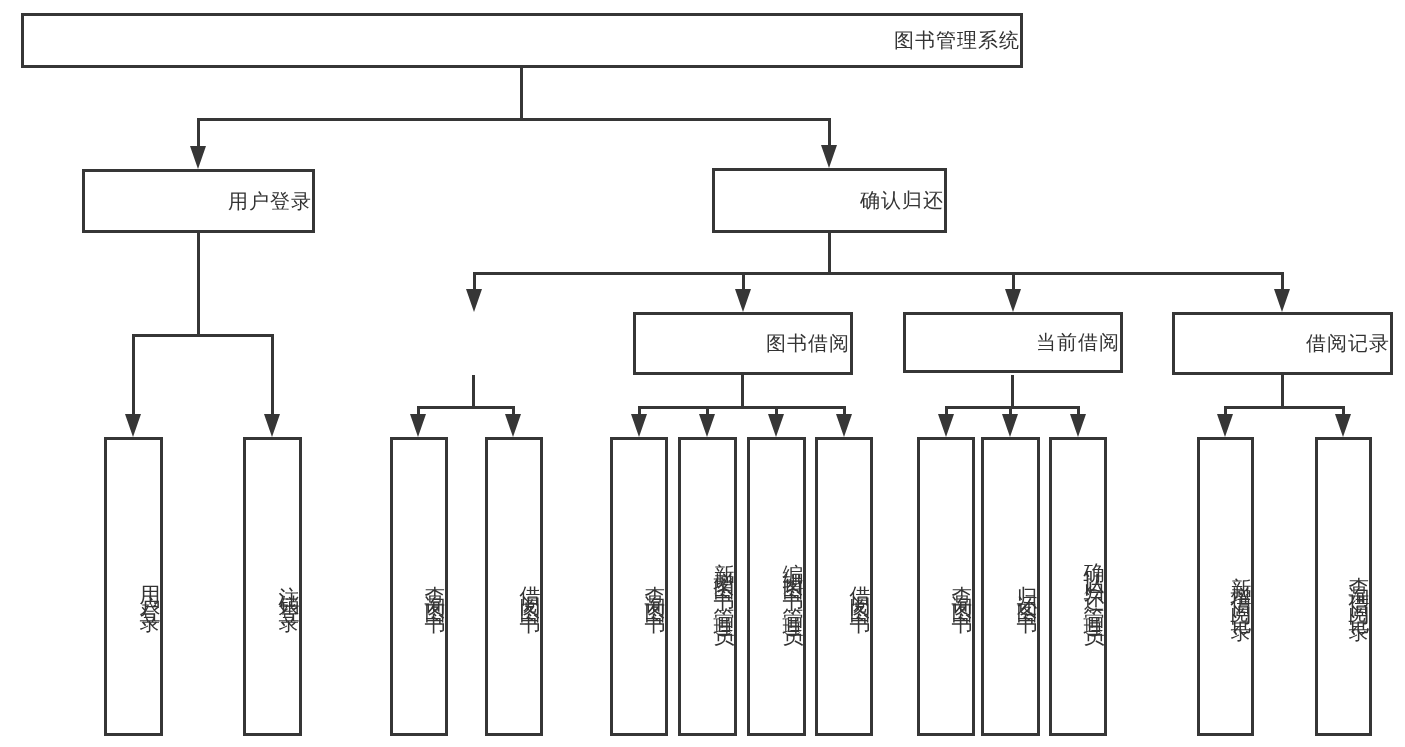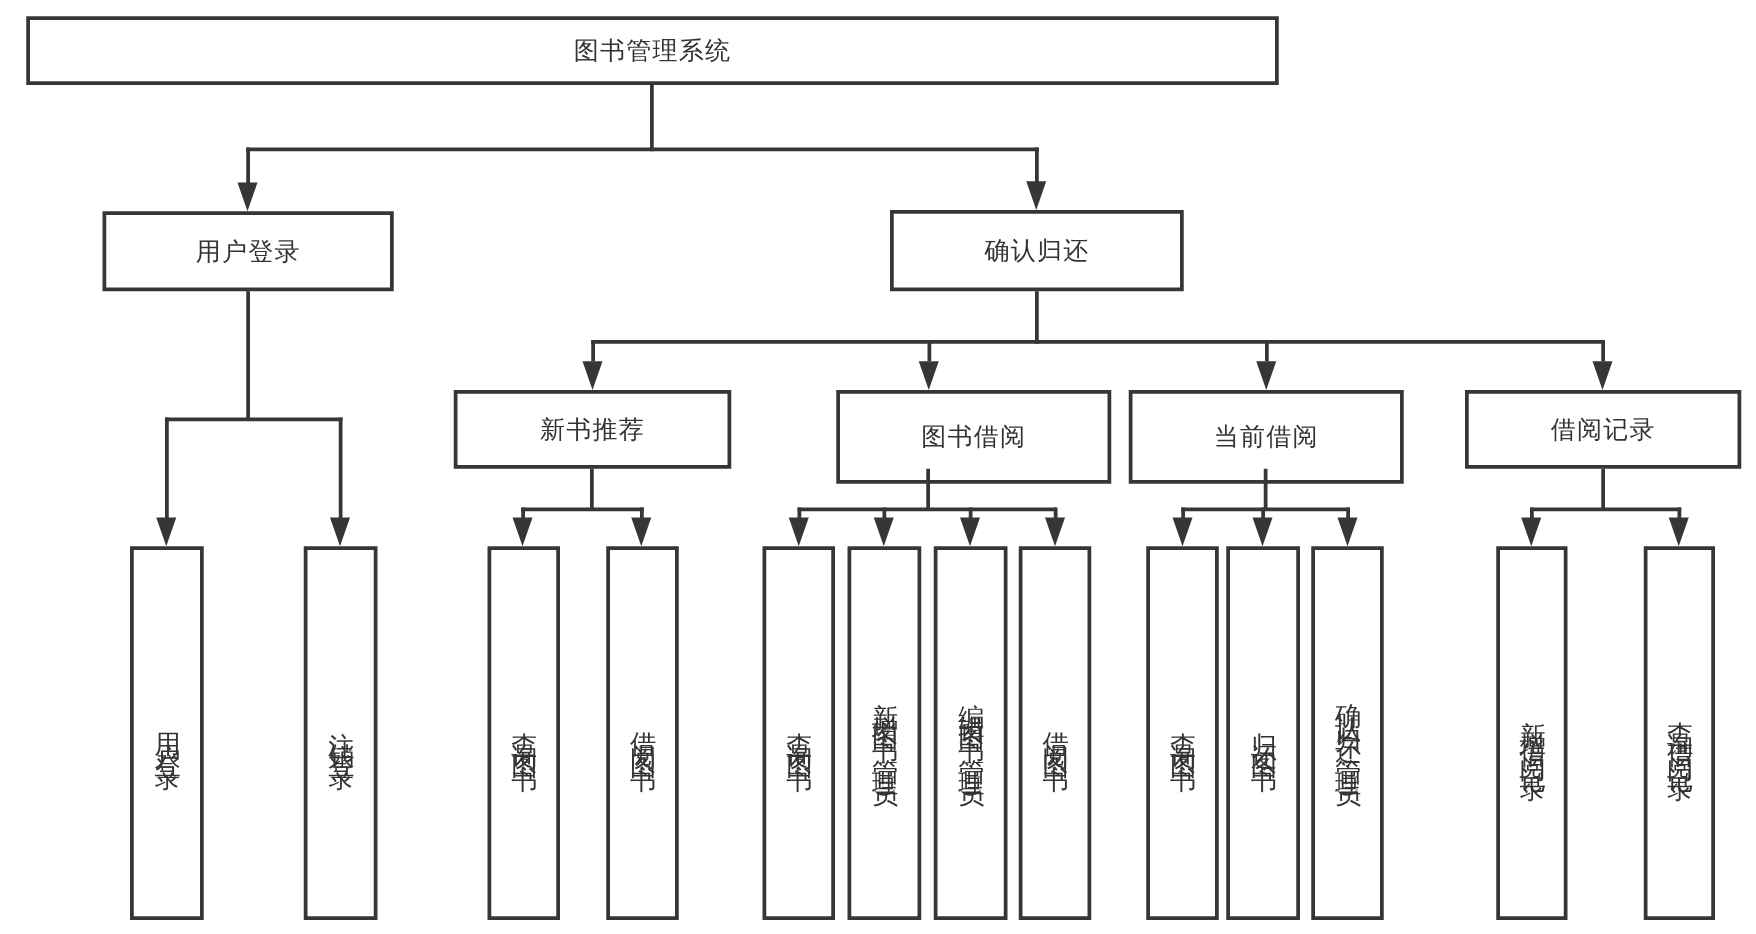--- a/index.html
+++ b/index.html
@@ -10,21 +10,21 @@
     font-family:"DejaVu Sans","Liberation Sans",sans-serif;
     overflow:hidden;
   }
   .box{
     position:absolute;
     box-sizing:border-box;
     border:3px solid #363636;
     background:#ffffff;
     display:flex;
     align-items:center;
-    justify-content:center;
+    justify-content:flex-end;
     color:#333333;
   }
   .box.h span{
     font-size:20px;
     letter-spacing:1px;
     white-space:nowrap;
     color:#333333;
   }
   .box.v span{
     writing-mode:vertical-rl;
@@ -59,29 +59,26 @@
   </div>
 
   <div class="box h" style="left:82px;top:169px;width:233px;height:64px;">
     <span>用户登录</span>
   </div>
 
   <div class="box h" style="left:712px;top:168px;width:235px;height:65px;">
     <span>确认归还</span>
   </div>
 
-  <div class="box h" style="left:363px;top:312px;width:222px;height:63px;">
-    <span>新书推荐</span>
-  </div>
 
-  <div class="box h" style="left:633px;top:312px;width:220px;height:75px;margin-left:36px;">
+  <div class="box h" style="left:633px;top:312px;width:220px;height:63px;">
     <span>图书借阅</span>
   </div>
 
-  <div class="box h" style="left:903px;top:312px;width:220px;height:75px;">
+  <div class="box h" style="left:903px;top:312px;width:220px;height:61px;">
     <span>当前借阅</span>
   </div>
 
   <div class="box h" style="left:1172px;top:312px;width:221px;height:63px;">
     <span>借阅记录</span>
   </div>
 
   <div class="box v" style="left:104px;top:437px;width:59px;height:299px;">
     <span>用户登录</span>
   </div>

